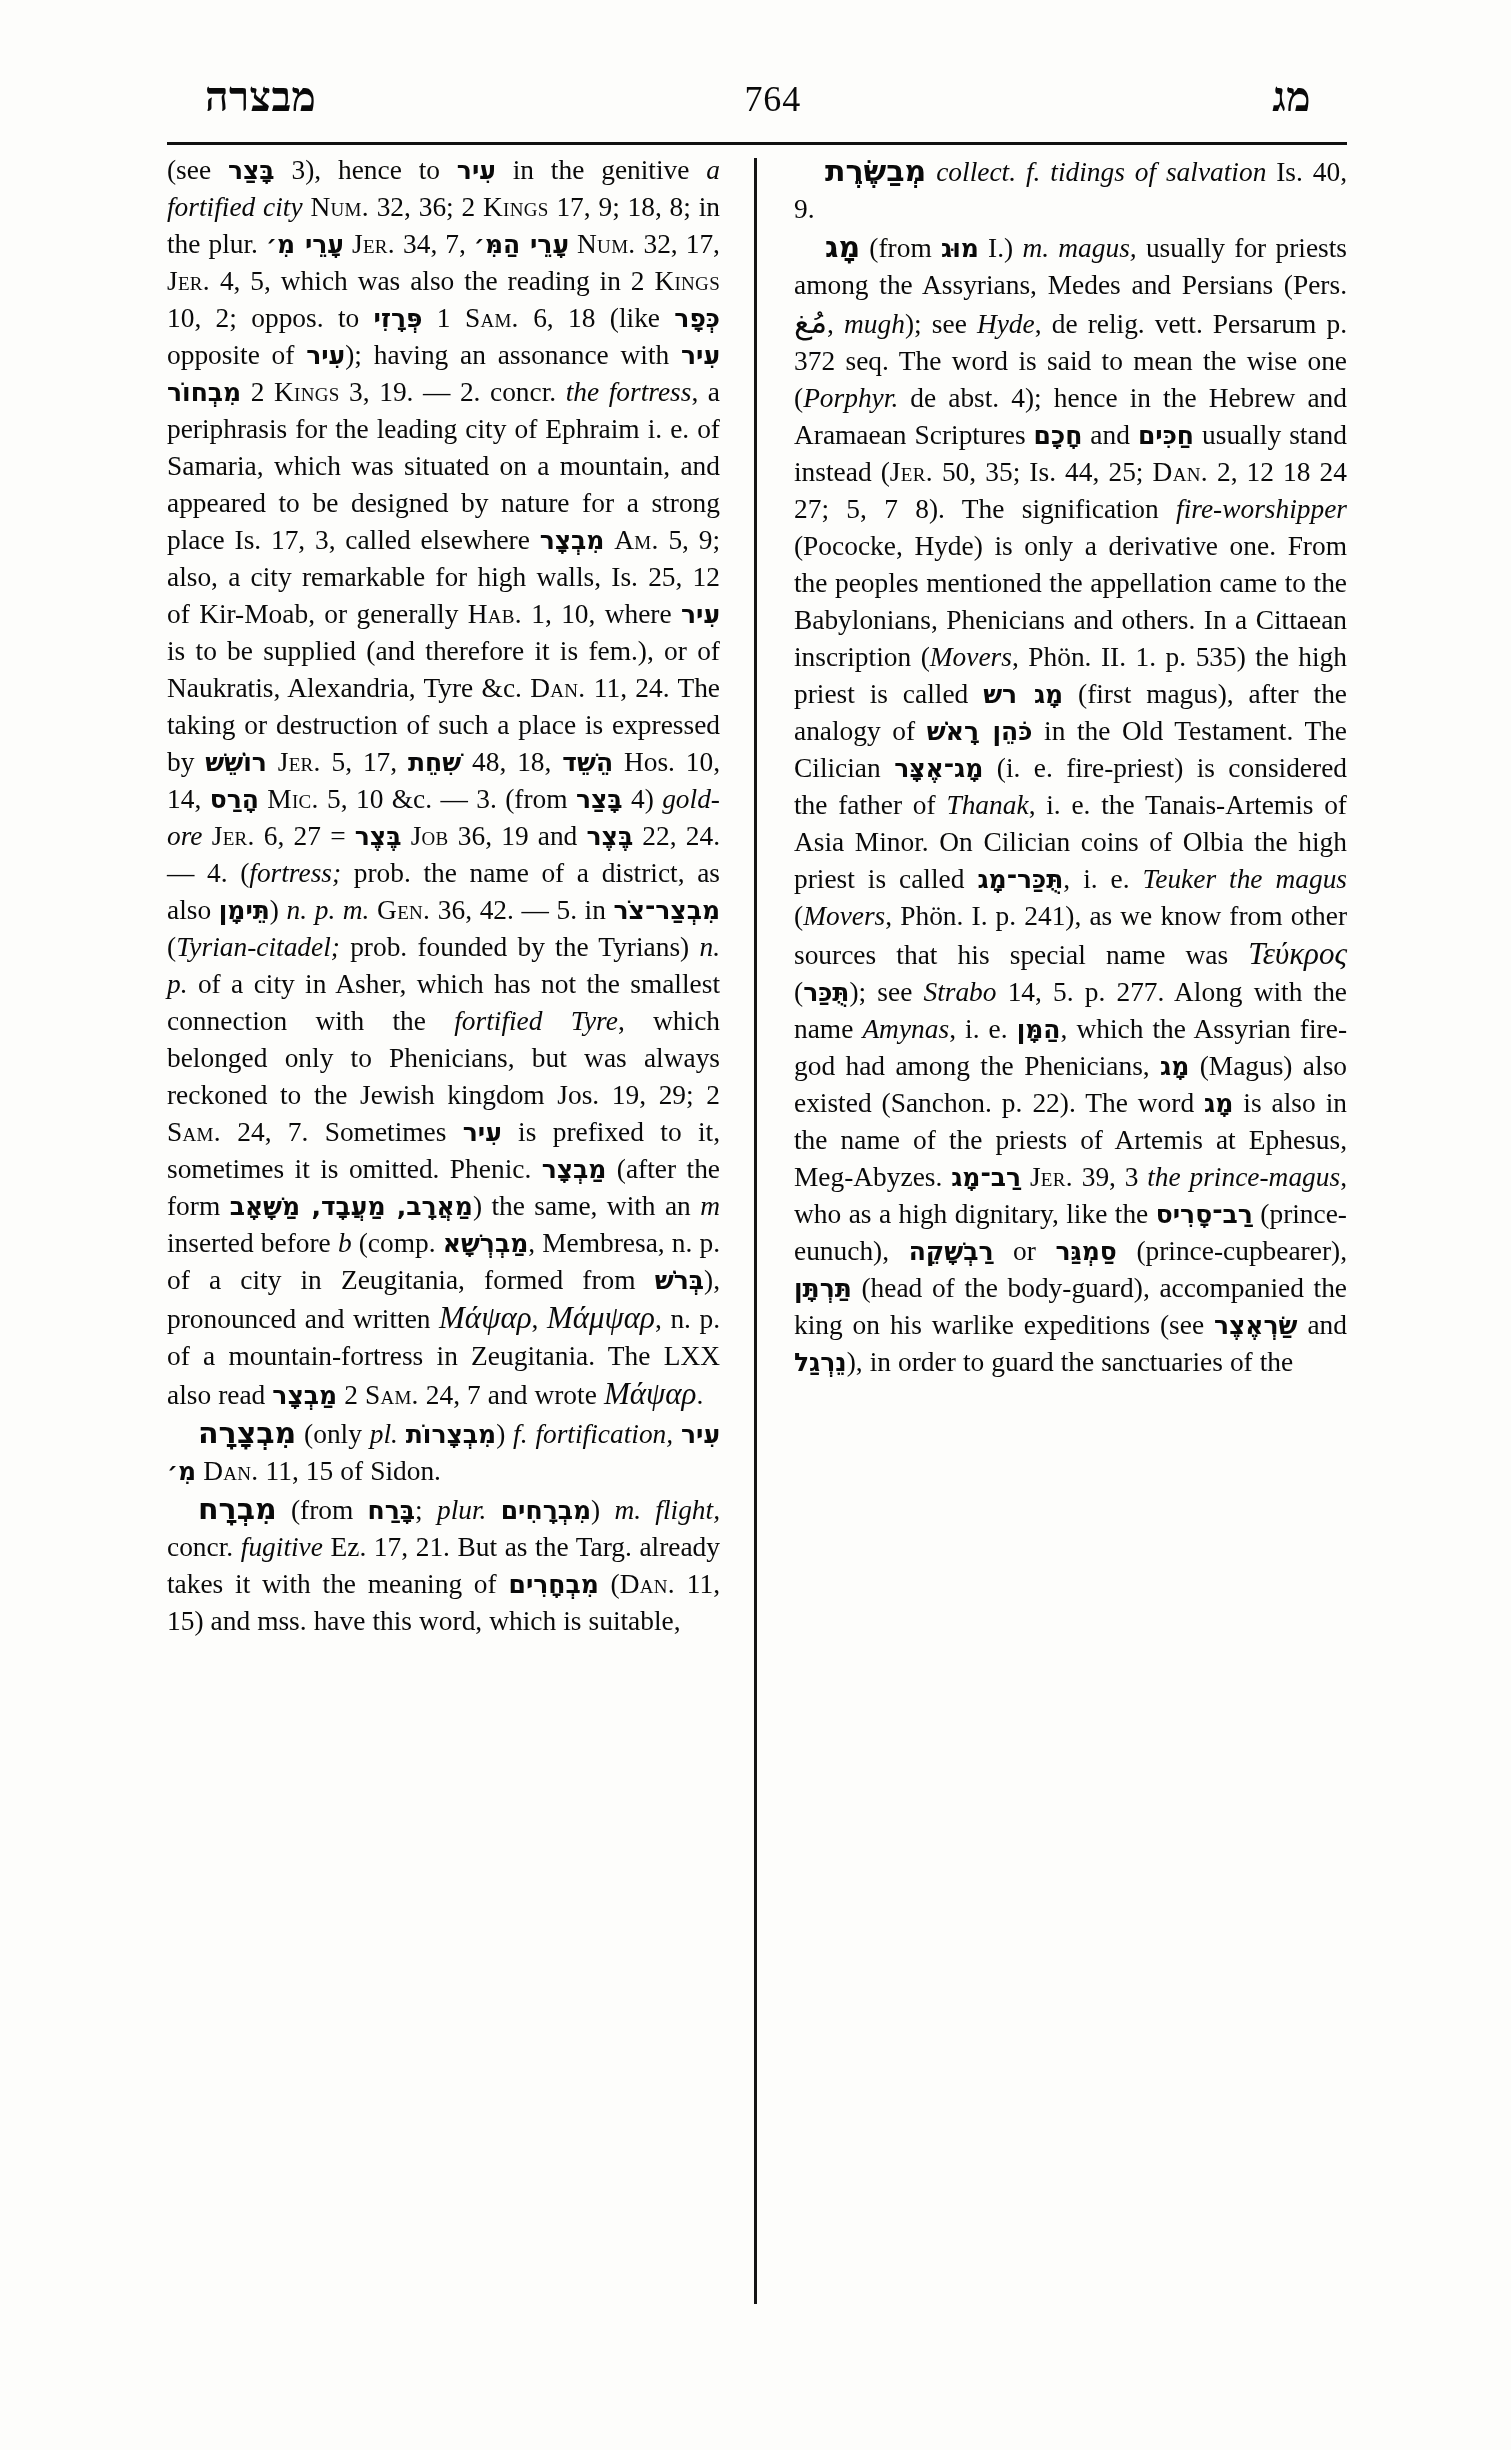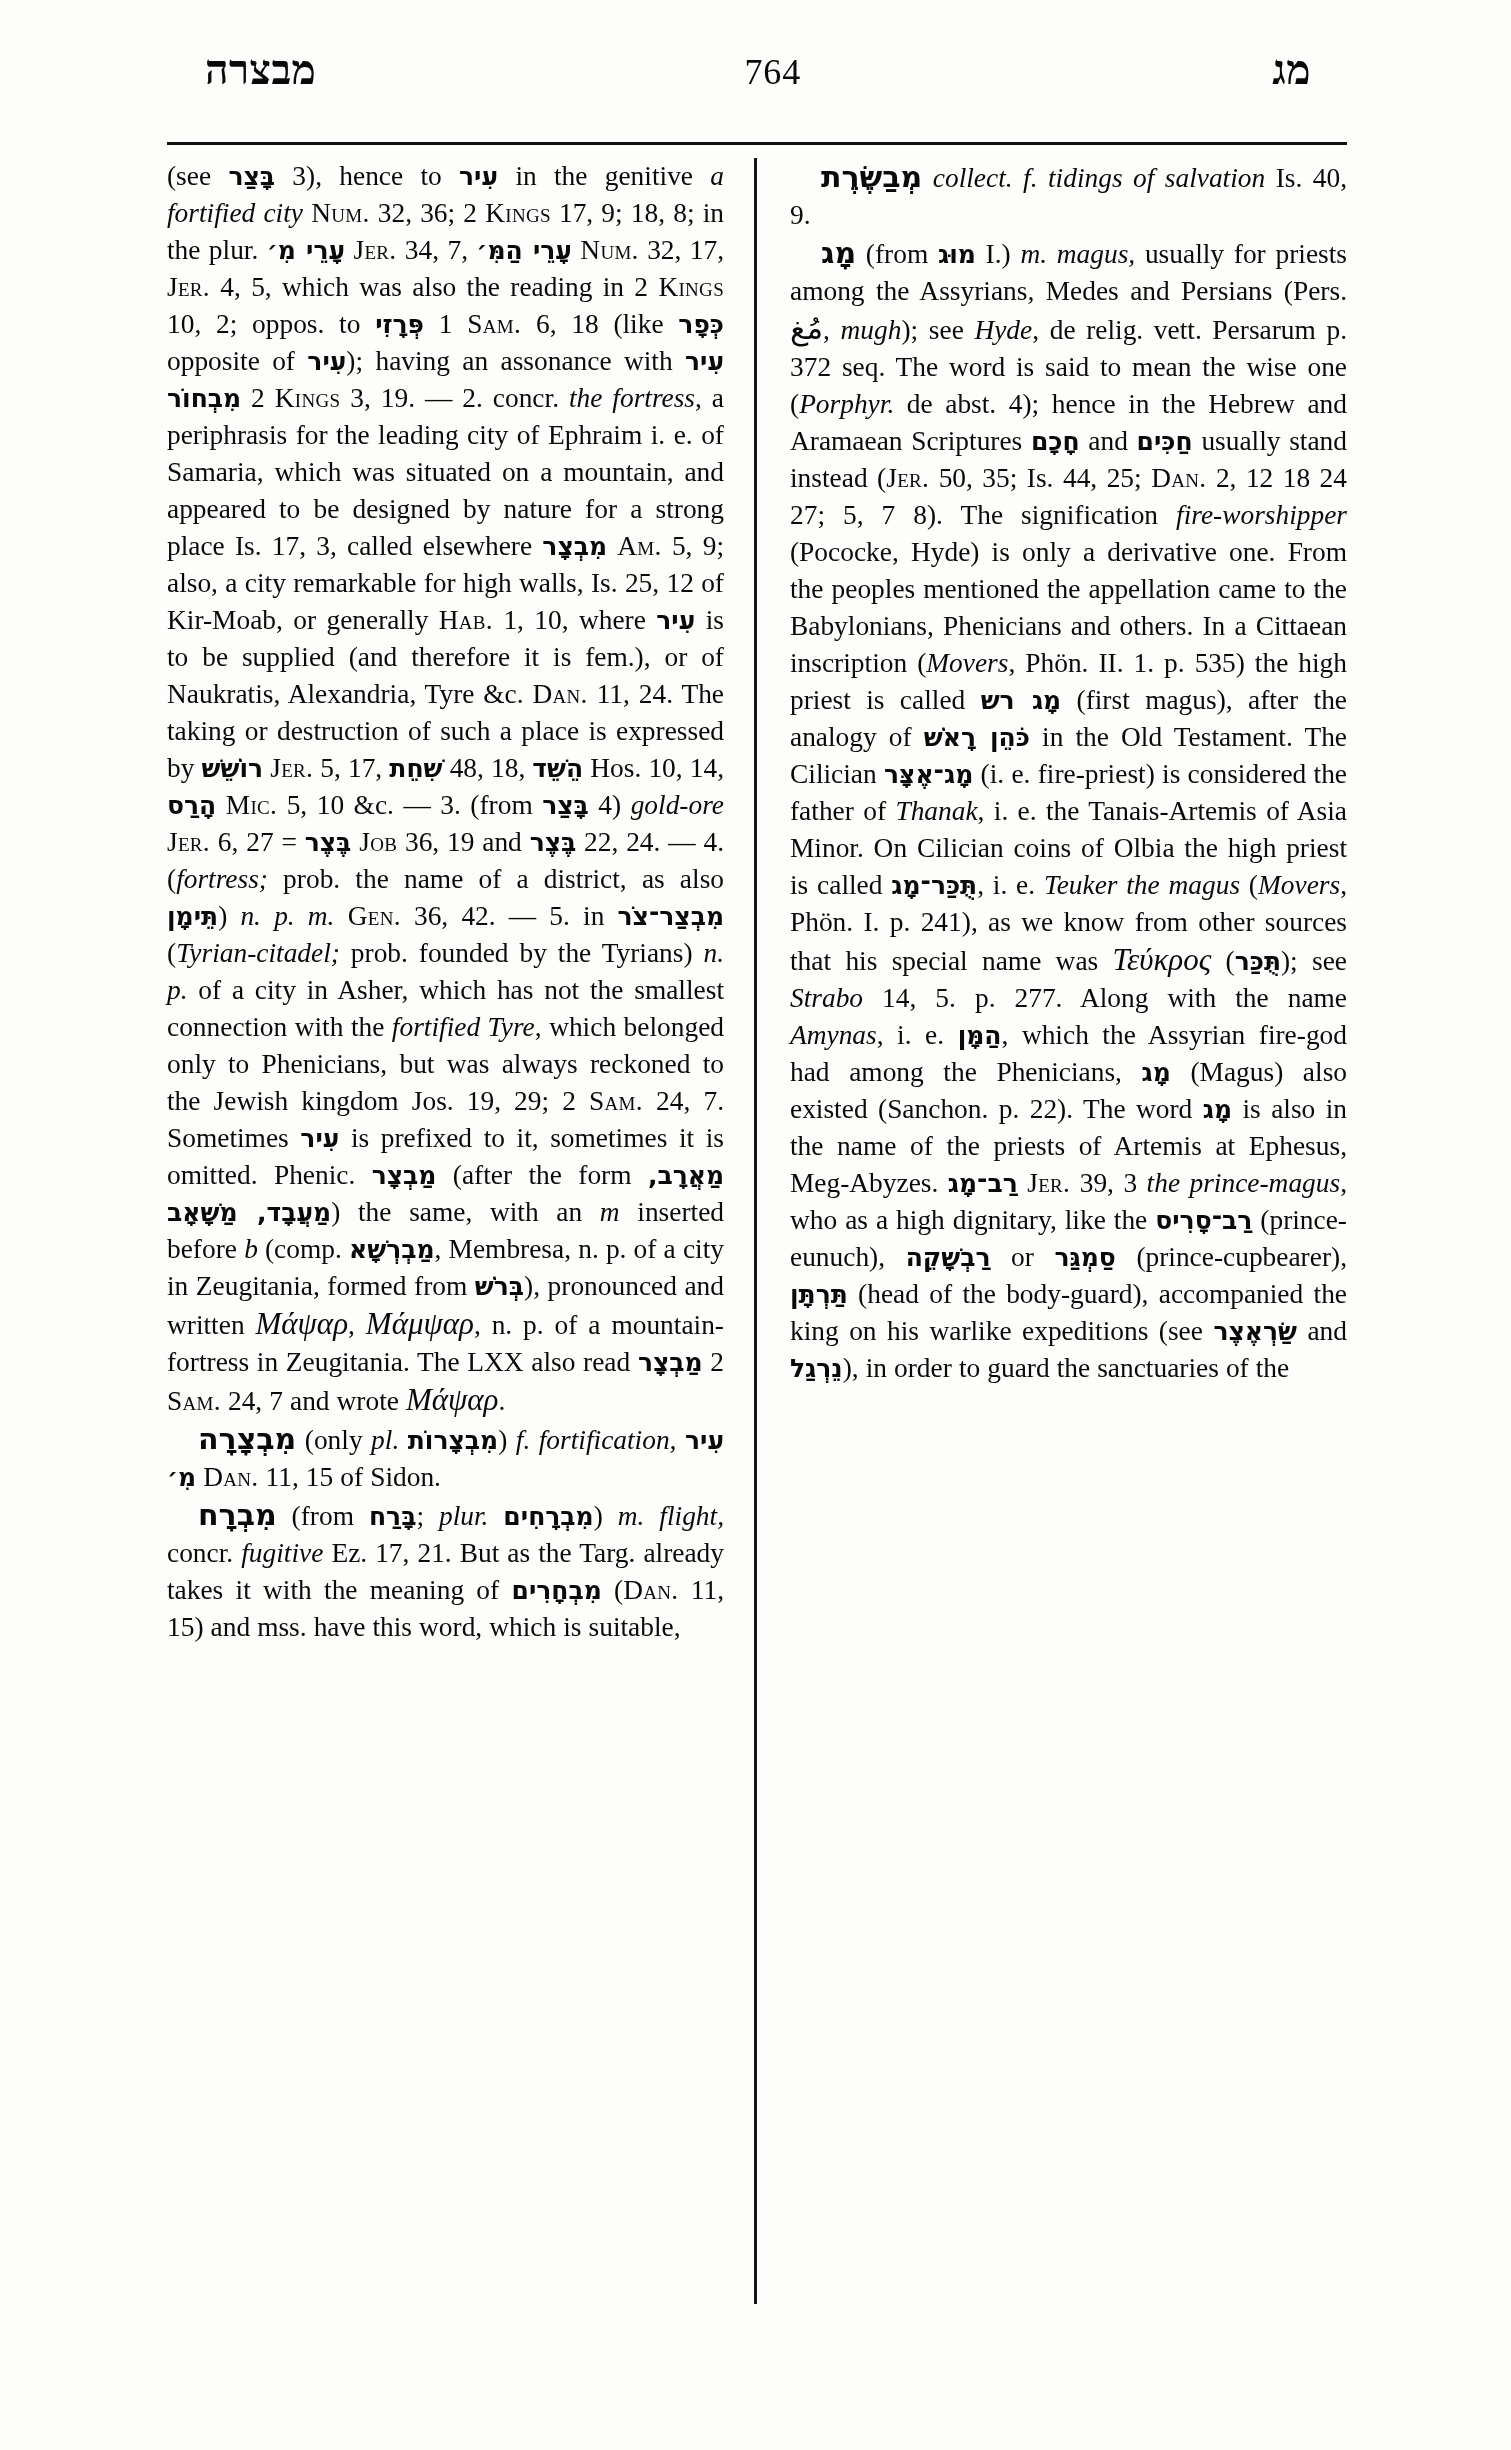--- a/index.html
+++ b/index.html
@@ -21,21 +21,21 @@
     left: 0; top: 0;
     width: 1512px;
     height: 2450px;
     background: #fdfdfb;
   }
 
   
   .running-head {
     position: absolute;
     left: 205px;
-    top: 50px;
+    top: 77px;
     width: 1106px;
     height: 56px;
     display: flex;
     align-items: baseline;
     justify-content: space-between;
   }
   .rh-left, .rh-right {
     font-size: 41px;
     line-height: 1;
     font-weight: 700;
@@ -65,25 +65,25 @@
     top: 158px;
     width: 2.7px;
     height: 2146px;
     background: #151515;
   }
 
   
   .columns {
     position: absolute;
     left: 167px;
-    top: 158px;
+    top: 152px;
     width: 1180px;
     height: 2177px;
     display: flex;
-    gap: 8px;
+    gap: 16px;
   }
   .col {
     width: 576px;
     padding: 0;
   }
   .col.left  { margin-right: 29px; }
   .col.right { margin-left: 29px; }
 
   p.para {
     margin: 0 0 0 0;

